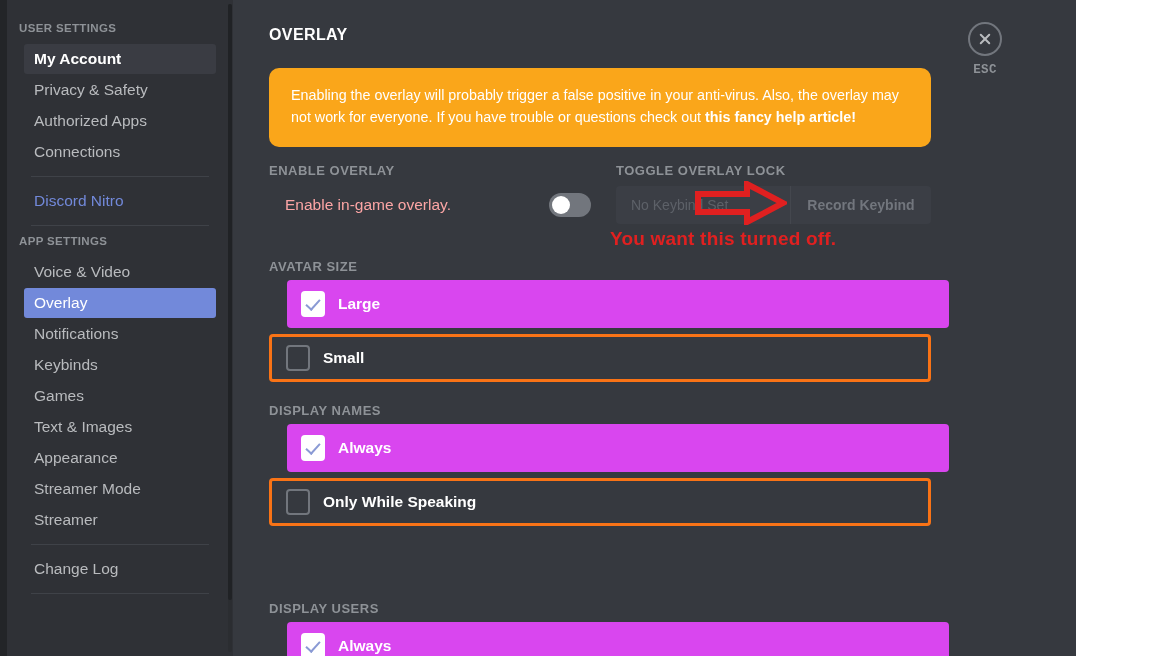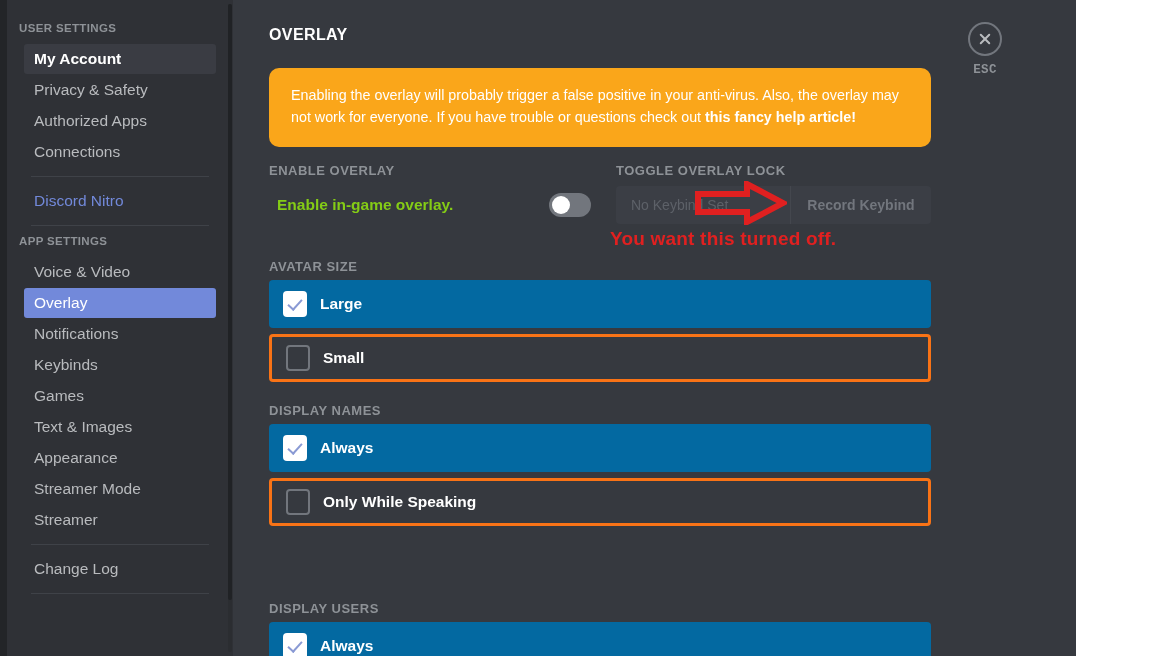--- a/index.html
+++ b/index.html
@@ -166,24 +166,24 @@
     font-size: 13px;
     font-weight: bold;
     letter-spacing: 0.5px;
     color: #8e9297;
     text-transform: uppercase;
   }
 
   
   .toggle-text {
     position: absolute;
-    left: 44px; top: 196px;
+    left: 52px; top: 196px;
     font-size: 15.5px;
-    font-weight: bold;
-    color: #84cc16;
+    font-weight: normal;
+    color: #fca5a5;
   }
   .toggle {
     position: absolute;
     left: 316px; top: 193px;
     width: 42px; height: 24px;
     background: #72767d;
     border-radius: 12px;
     cursor: pointer;
   }
   .toggle-knob {
@@ -249,21 +249,22 @@
     display: flex;
     align-items: center;
     padding-left: 14px;
     cursor: pointer;
   }
   .opt-row.off {
     background: #36393f;
     border: 3px solid #f97316;
   }
   .opt-row.on {
-    background: #0369a1;
+    background: #d946ef;
+    margin-left: 18px;
   }
   .opt-label {
     margin-left: 13px;
     font-size: 15.5px;
     font-weight: bold;
     color: #ffffff;
   }
 
   .cbox {
     width: 24px; height: 26px;

